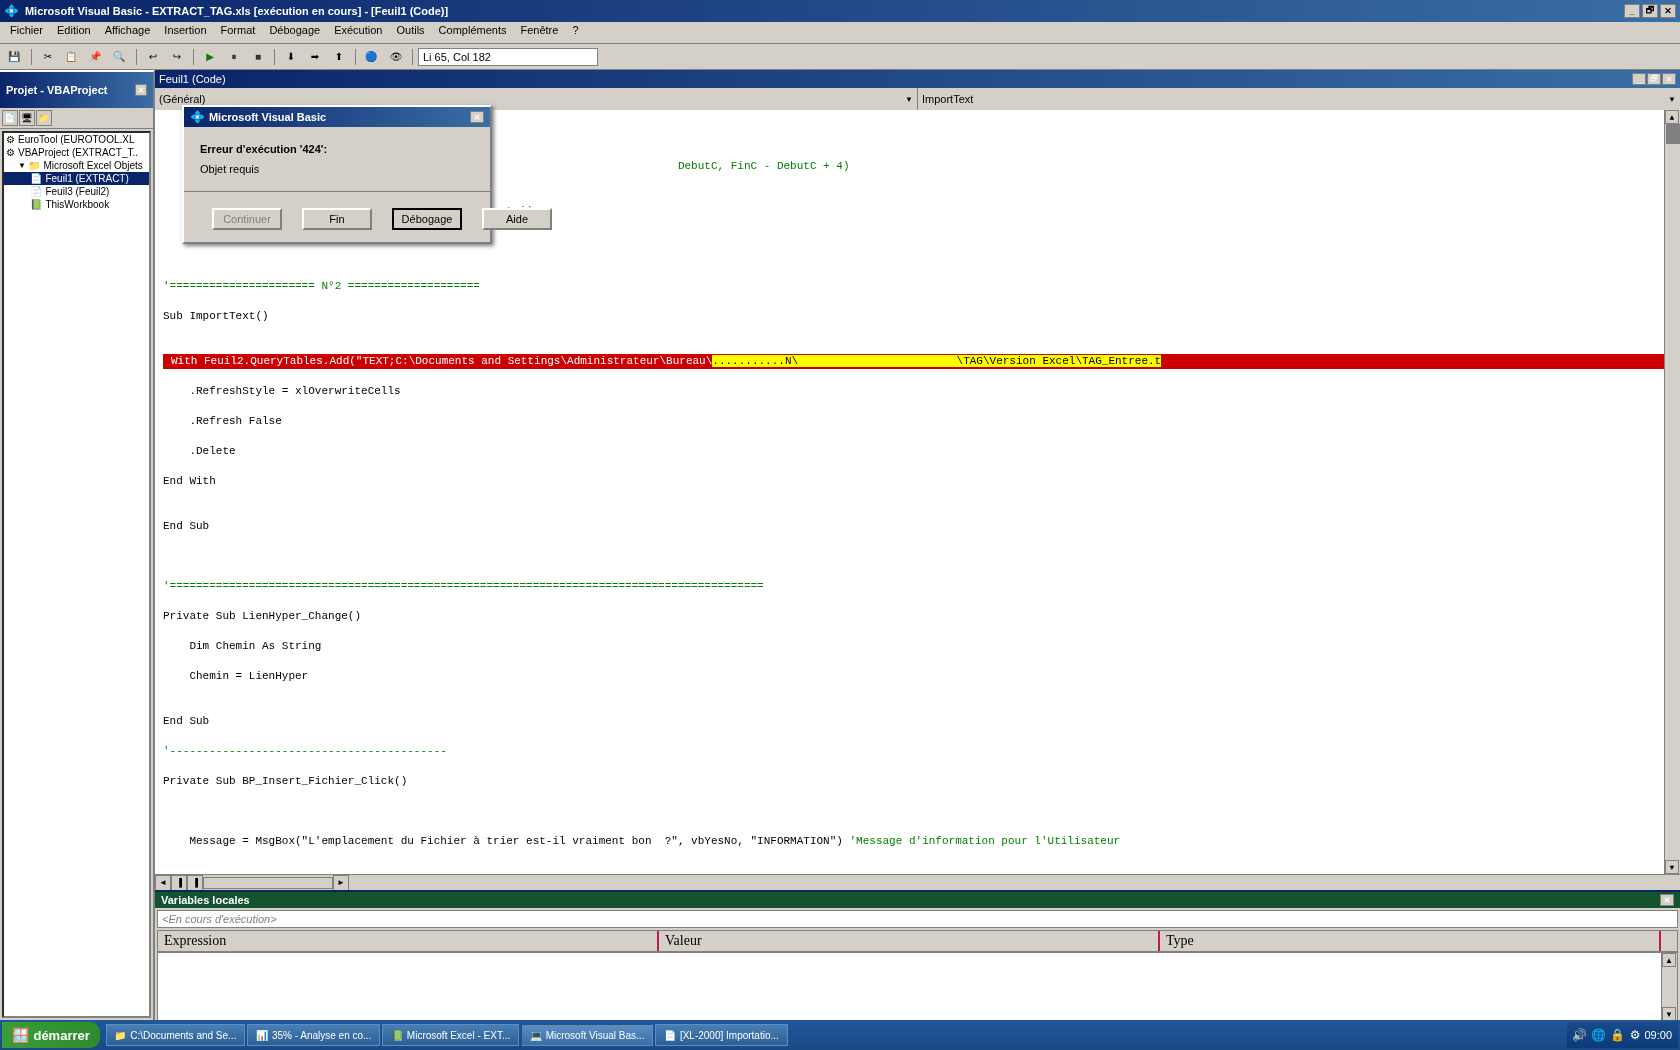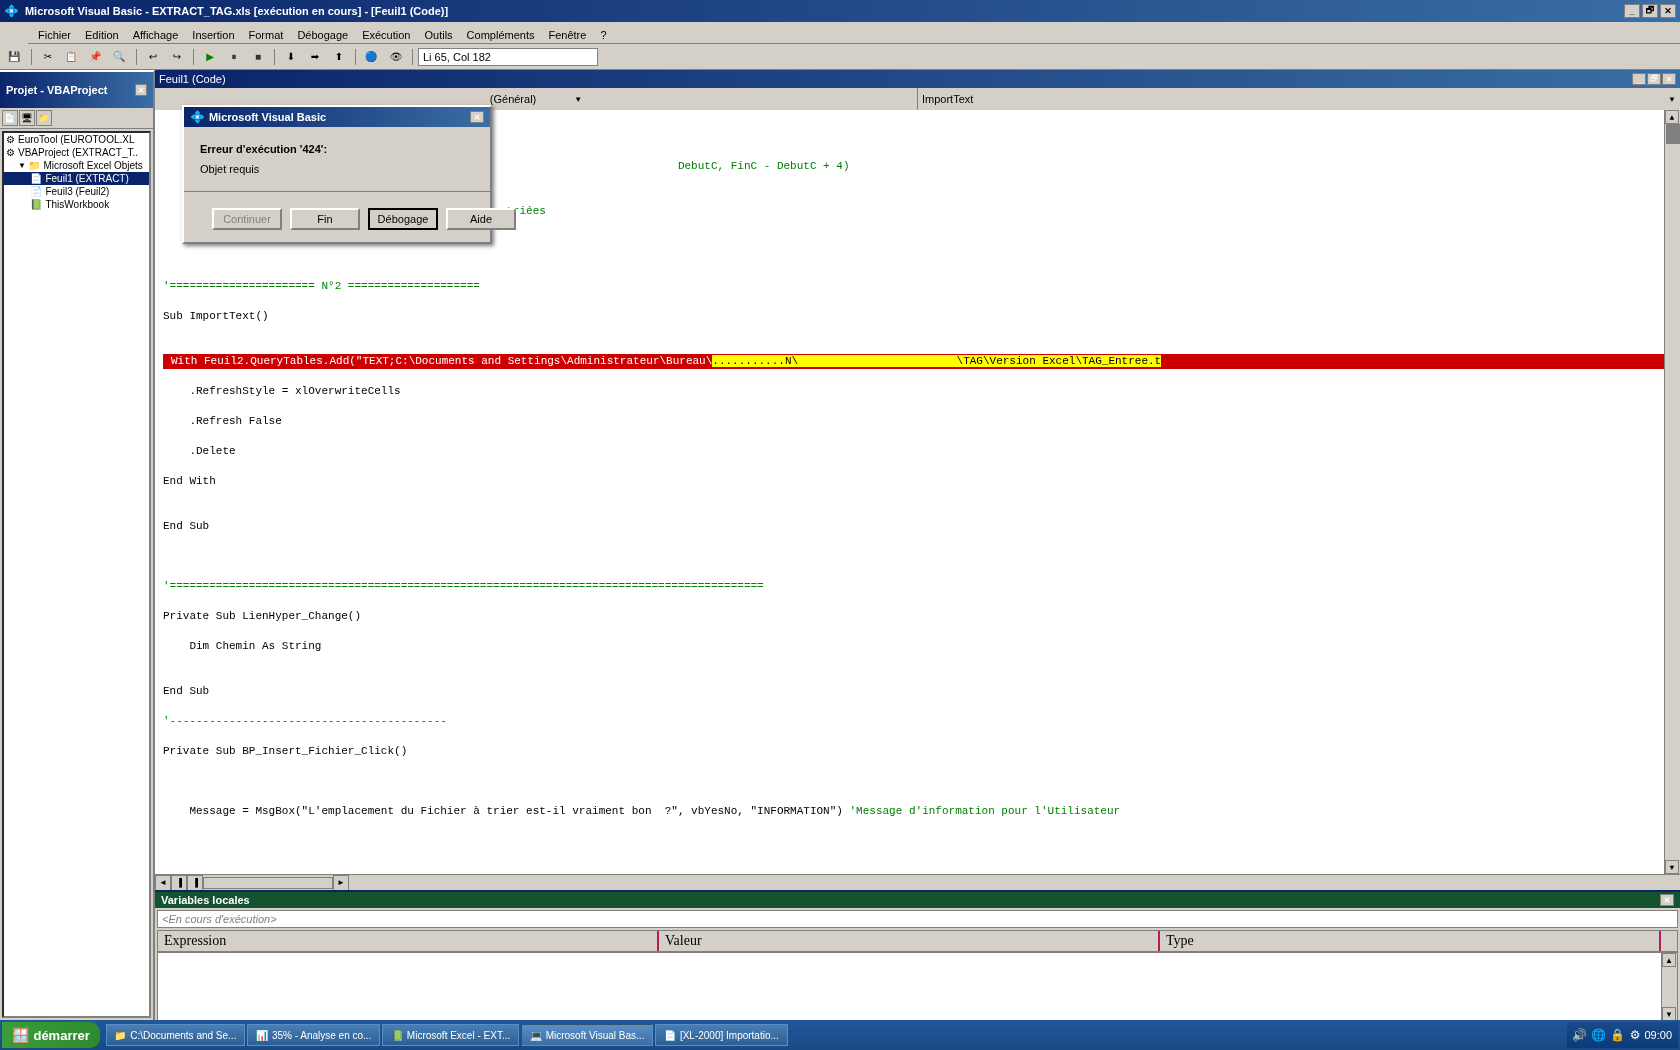--- a/index.html
+++ b/index.html
@@ -26,25 +26,24 @@
       display: flex; align-items: center; justify-content: center;
       cursor: pointer;
       color: #000;
     }
 
     
     .menu-bar {
       background: #d4d0c8;
       height: 22px;
       display: flex;
-      align-items: flex-end;
+      align-items: flex-start;
       border-bottom: 1px solid #808080;
       padding: 0 4px;
       gap: 2px;
-      margin-left: 28px;
     }
     .menu-item {
       padding: 2px 6px;
       font-size: 11px;
       cursor: pointer;
       color: #000;
     }
 
     
     .toolbar {
@@ -147,21 +146,21 @@
       height: 22px;
     }
     .code-dropdown {
       flex: 1;
       background: #d4d0c8;
       border: none;
       border-right: 1px solid #808080;
       height: 22px;
       font-size: 11px;
       padding: 0 4px;
-      display: flex; align-items: center; justify-content: center; gap: 38px;
+      display: flex; align-items: center; justify-content: space-between; gap: 38px;
     }
     .code-dropdown-right {
       flex: 1;
       background: #d4d0c8;
       border: none;
       height: 22px;
       font-size: 11px;
       padding: 0 4px;
       display: flex; align-items: center; justify-content: space-between;
     }
@@ -279,21 +278,21 @@
     .dialog-message {
       font-size: 11px;
       margin-bottom: 16px;
     }
     .dialog-separator {
       border-top: 1px solid #808080;
       margin: 0 -16px 12px;
     }
     .dialog-buttons {
       display: flex;
-      gap: 8px;
+      gap: 20px;
       justify-content: flex-start;
       padding: 4px 12px;
     }
     .dialog-btn {
       min-width: 70px;
       height: 22px;
       background: #d4d0c8;
       border: 2px solid #ffffff;
       border-right: 2px solid #808080;
       border-bottom: 2px solid #808080;
@@ -537,20 +536,21 @@
 <span class="code-line">    .Refresh False</span>
 <span class="code-line">    .Delete</span>
 <span class="code-line">End With</span>
 <span class="code-line"></span>
 <span class="code-line">End Sub</span>
 <span class="code-line"></span>
 <span class="code-line"></span>
 <span class="code-line"><span class="green-dashes">'==========================================================================================</span></span>
 <span class="code-line">Private Sub LienHyper_Change()</span>
 <span class="code-line">    Dim Chemin As String</span>
+<span class="code-line">    Chemin = LienHyper</span>
 <span class="code-line"></span>
 <span class="code-line">End Sub</span>
 <span class="code-line"><span class="comment">'------------------------------------------</span></span>
 <span class="code-line">Private Sub BP_Insert_Fichier_Click()</span>
 <span class="code-line"></span>
 <span class="code-line"></span>
 <span class="code-line">    Message = MsgBox("L'emplacement du Fichier à trier est-il vraiment bon  ?", vbYesNo, "INFORMATION") <span class="comment">'Message d'information pour l'Utilisateur</span></span>
 <span class="code-line"></span>
 
 

